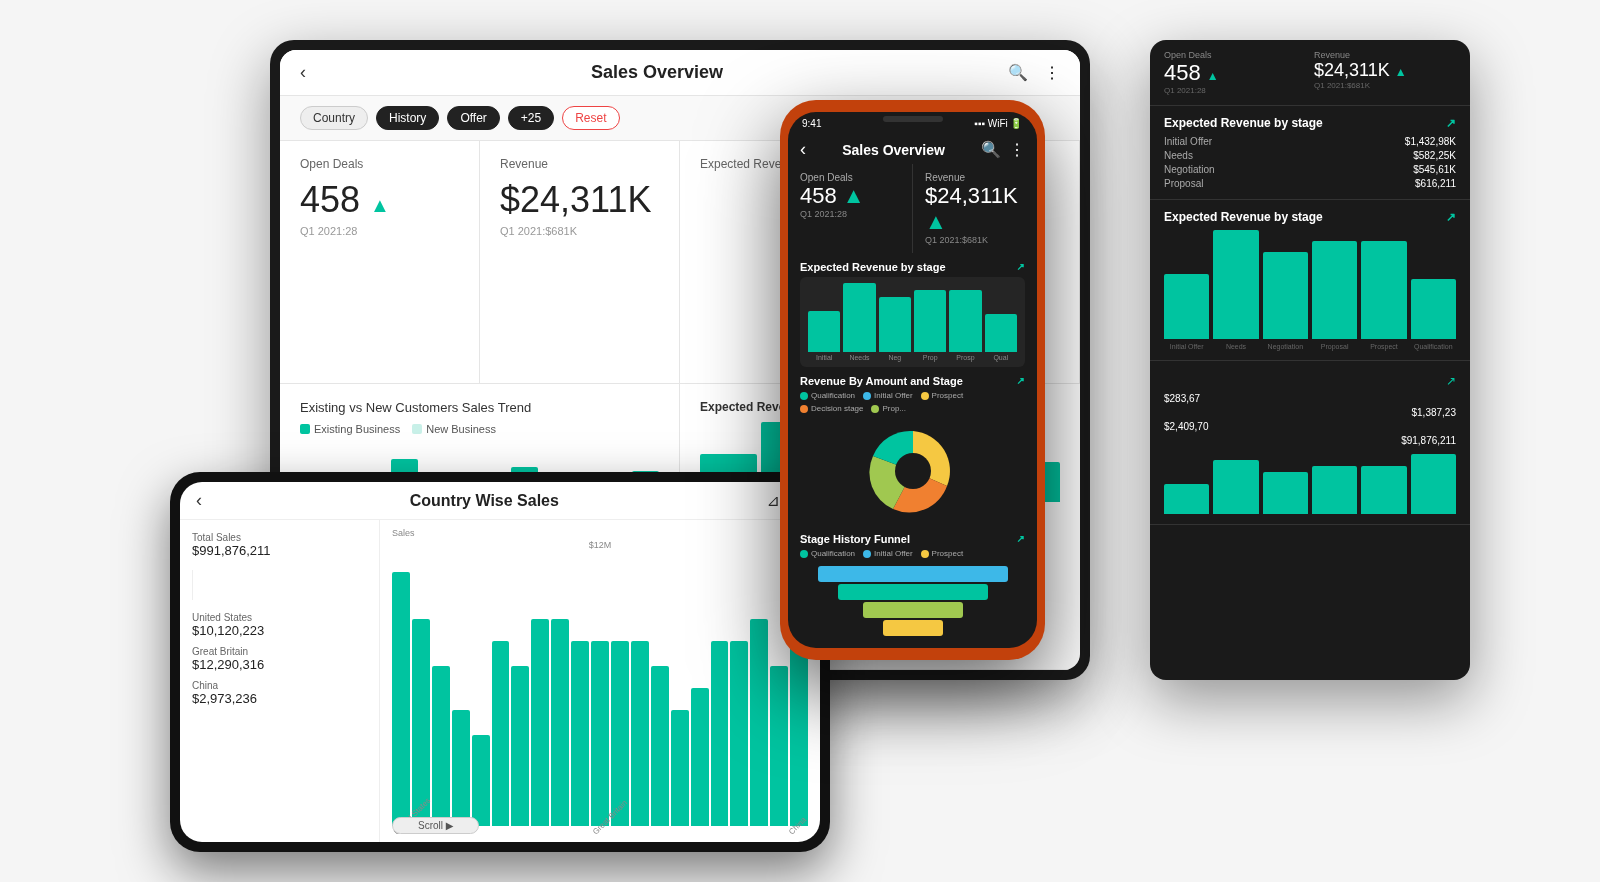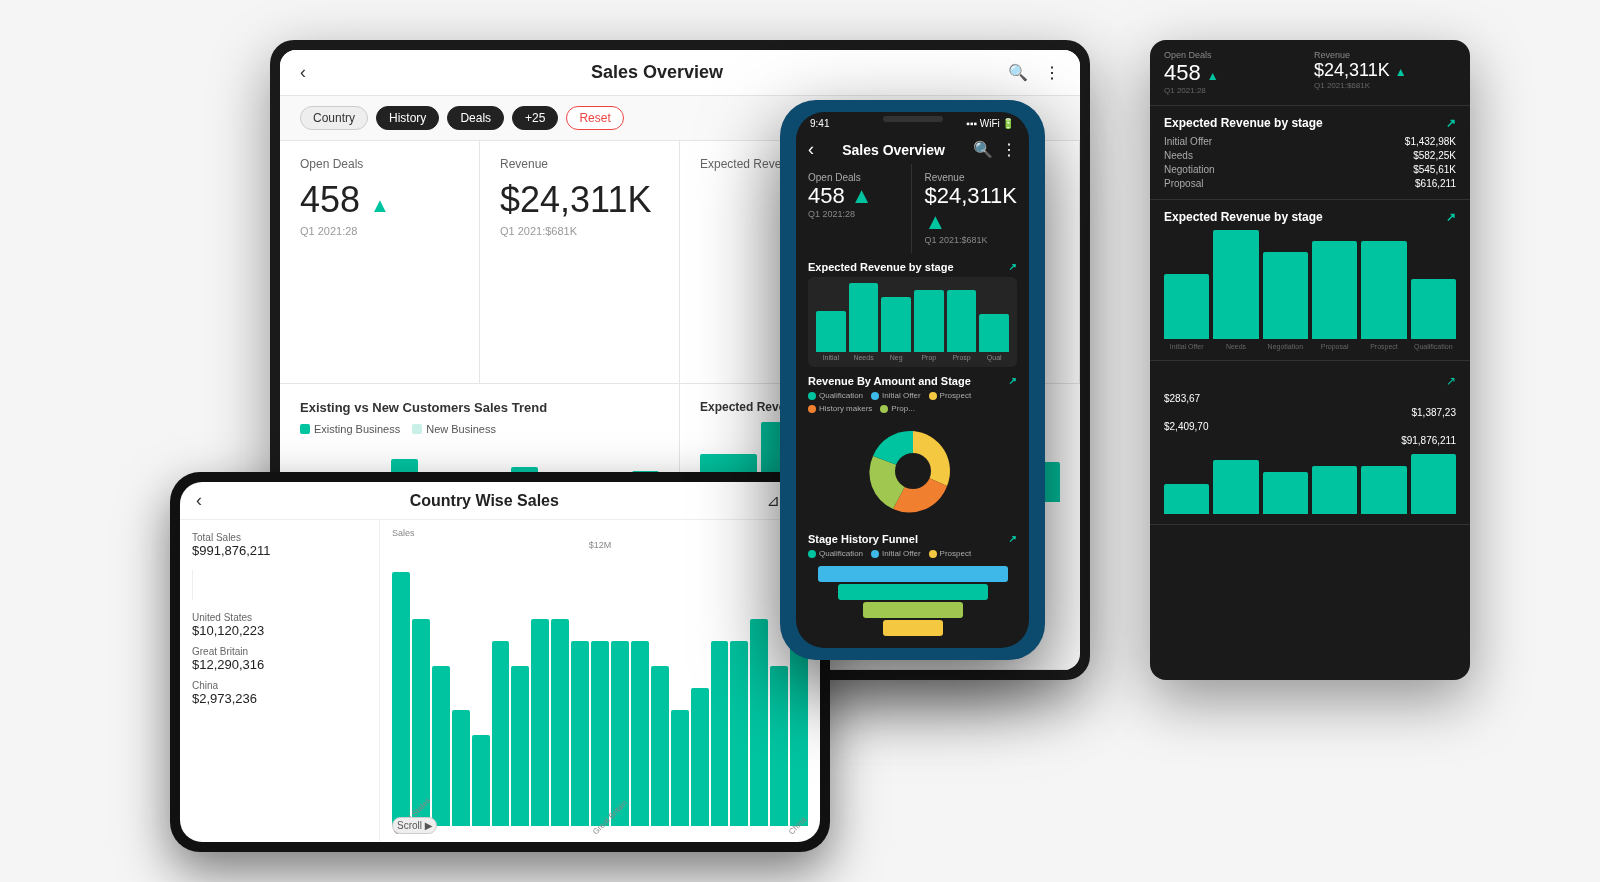--- a/index.html
+++ b/index.html
@@ -126,21 +126,21 @@
       color: #999;
       margin-top: 4px;
     }
     .chart-area {
       grid-column: 1 / 3;
       padding: 16px 20px;
       border-right: 1px solid #e5e5e5;
     }
     .chart-title {
       font-size: 13px;
-      font-weight: 700;
+      font-weight: 400;
       color: #333;
       margin-bottom: 8px;
     }
     .chart-legend {
       display: flex;
       gap: 12px;
       margin-bottom: 8px;
     }
     .legend-item {
       display: flex;
@@ -245,37 +245,37 @@
       border-radius: 2px 2px 0 0;
       min-width: 8px;
     }
     .scroll-btn {
       position: absolute;
       bottom: 8px;
       left: 12px;
       background: #eee;
       border: 1px solid #ccc;
       border-radius: 20px;
-      padding: 2px 4px;
+      padding: 2px 25px;
       font-size: 10px;
       color: #555;
       cursor: pointer;
     }
 
     
     .portrait-phone {
       position: absolute;
       top: 100px;
       left: 780px;
       width: 265px;
       height: 560px;
-      background: #0c4a6e;
+      background: #c2410c;
       border-radius: 36px;
       box-shadow: 0 30px 80px rgba(0,0,0,0.6);
-      padding: 12px 16px;
+      padding: 12px 8px;
       z-index: 20;
     }
     .portrait-phone::before {
       content: '';
       position: absolute;
       top: 16px;
       left: 50%;
       transform: translateX(-50%);
       width: 60px;
       height: 6px;
@@ -528,21 +528,21 @@
         <span class="tablet-title">Sales Overview</span>
         <div class="tablet-header-icons">
           <span>🔍</span>
           <span>⋮</span>
         </div>
       </div>
 
       <div class="tablet-filters">
         <span class="filter-tag">Country</span>
         <span class="filter-tag active">History</span>
-        <span class="filter-tag active">Deals</span>
+        <span class="filter-tag active">Offer</span>
         <span class="filter-tag active">+25</span>
         <span class="filter-reset">Reset</span>
       </div>
 
       <div class="tablet-content">
         <div class="metric-card">
           <div class="metric-label">Open Deals</div>
           <div class="metric-value">
             <span>458</span>
             <span class="arrow-up">▲</span>
@@ -757,21 +757,21 @@
           <div class="pphone-legend-item">
             <div class="pphone-legend-dot" style="background:#3db8e8;"></div>
             <span>Initial Offer</span>
           </div>
           <div class="pphone-legend-item">
             <div class="pphone-legend-dot" style="background:#f5c842;"></div>
             <span>Prospect</span>
           </div>
           <div class="pphone-legend-item">
             <div class="pphone-legend-dot" style="background:#f08030;"></div>
-            <span>History makers</span>
+            <span>Decision stage</span>
           </div>
           <div class="pphone-legend-item">
             <div class="pphone-legend-dot" style="background:#a0c850;"></div>
             <span>Prop...</span>
           </div>
         </div>
         <div class="pphone-pie-container">
           <svg width="100" height="100" viewBox="0 0 100 100">
             <circle cx="50" cy="50" r="40" fill="none" stroke="#1a1a1a" stroke-width="1"></circle>
 

